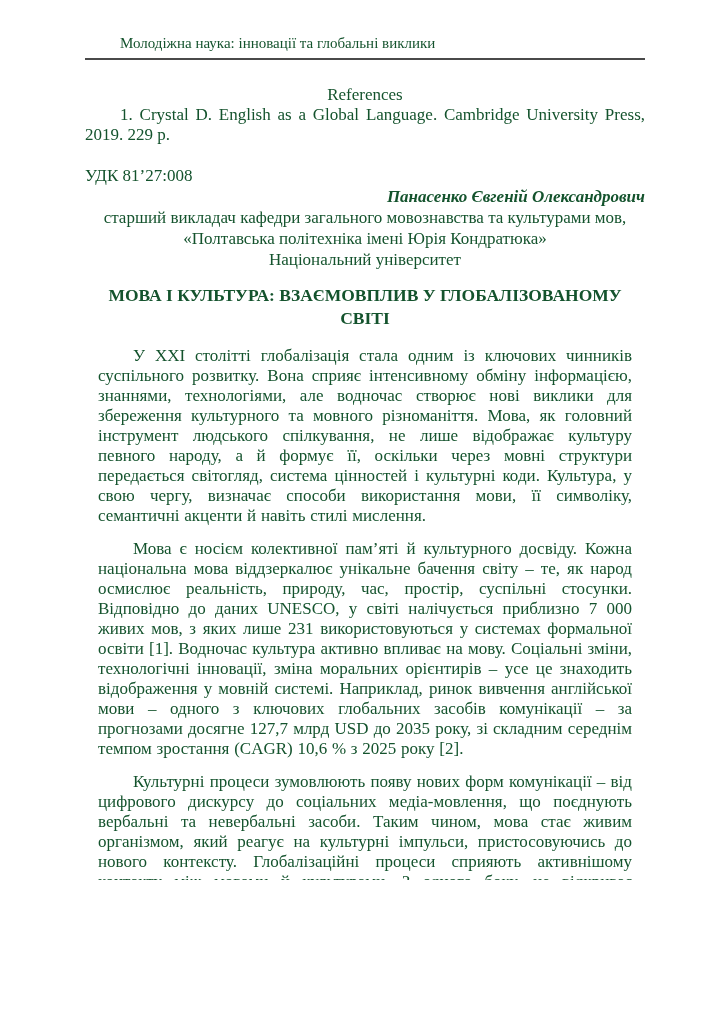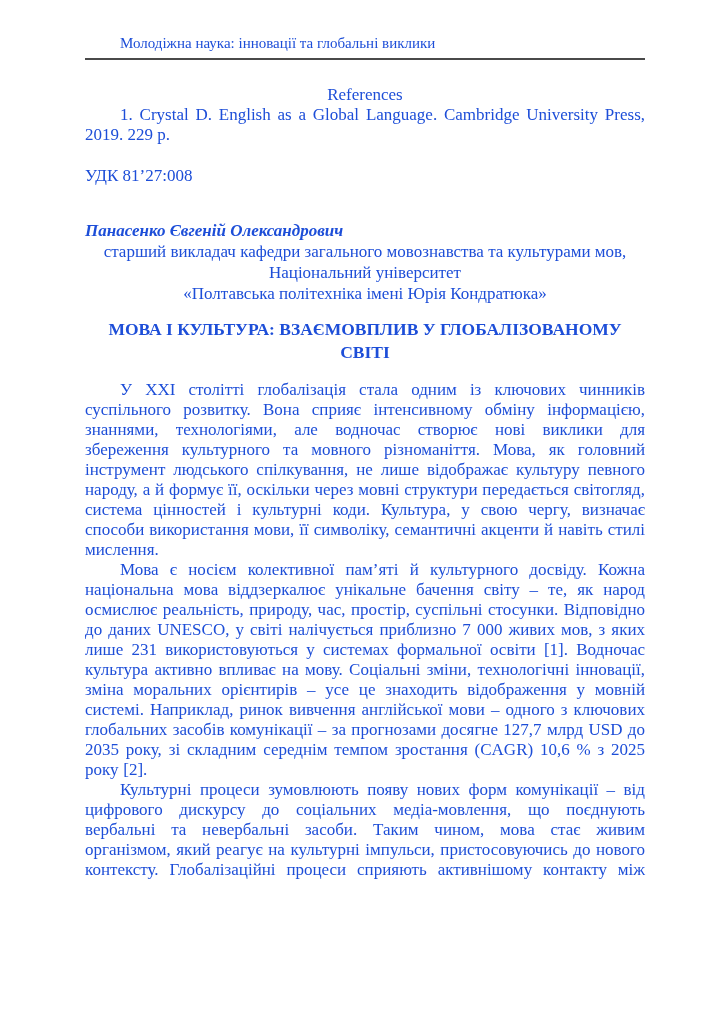--- a/index.html
+++ b/index.html
@@ -7,21 +7,21 @@
     padding: 0;
     background: #ffffff;
   }
   .page {
     position: relative;
     width: 724px;
     height: 880px;
     background: #ffffff;
     box-sizing: border-box;
     font-family: "Liberation Serif", "DejaVu Serif", serif;
-    color: #1d4ed8;
+    color: #14532d;
     overflow: hidden;
   }
   .content {
     box-sizing: border-box;
     padding: 0 79px 0 85px;
   }
   .running-title {
     margin-top: 33px;
     padding-left: 35px;
     font-size: 15px;
@@ -47,41 +47,40 @@
     text-align: justify;
     text-indent: 35px;
   }
   .udc {
     margin-top: 21px;
     font-size: 17px;
     line-height: 20px;
     text-align: left;
   }
   .author-name {
-    text-align: left;
+    text-align: right;
     font-weight: bold;
     font-style: italic;
     font-size: 17px;
     line-height: 21px;
-    margin-top: 34px;
   }
   .affiliation-line {
     text-align: center;
     font-size: 17px;
     line-height: 21px;
   }
   .article-title {
     margin: 14px 0 0 0;
     text-align: center;
     font-weight: bold;
     font-size: 17.5px;
     line-height: 23px;
   }
   .body-para {
-    margin: 0;
+    margin: 13px;
     font-size: 17px;
     line-height: 20px;
     text-align: justify;
     text-indent: 35px;
     word-spacing: 0.5px;
   }
   .body-para.first {
     margin-top: 16px;
   }
   .page-number {
@@ -106,22 +105,22 @@
     <section>
       <div class="references-heading">References</div>
       <p class="ref-entry">1. Crystal D. English as a Global Language. Cambridge University Press, 2019. 229 p.</p>
     </section>
 
     <section>
       <div class="udc">УДК 81’27:008</div>
       <div class="author-name">Панасенко Євгеній Олександрович</div>
       <div class="affiliation-block">
         <div class="affiliation-line">старший викладач кафедри загального мовознавства та культурами мов,</div>
+        <div class="affiliation-line">«Полтавська політехніка імені Юрія Кондратюка»</div>
         <div class="affiliation-line">Національний університет</div>
-        <div class="affiliation-line">«Полтавська політехніка імені Юрія Кондратюка»</div>
       </div>
       <h1 class="article-title">МОВА І КУЛЬТУРА: ВЗАЄМОВПЛИВ У ГЛОБАЛІЗОВАНОМУ СВІТІ</h1>
     </section>
 
     <section>
       <p class="body-para first">У XXI столітті глобалізація стала одним із ключових чинників суспільного розвитку. Вона сприяє інтенсивному обміну інформацією, знаннями, технологіями, але водночас створює нові виклики для збереження культурного та мовного різноманіття. Мова, як головний інструмент людського спілкування, не лише відображає культуру певного народу, а й формує її, оскільки через мовні структури передається світогляд, система цінностей і культурні коди. Культура, у свою чергу, визначає способи використання мови, її символіку, семантичні акценти й навіть стилі мислення.</p>
       <p class="body-para">Мова є носієм колективної пам’яті й культурного досвіду. Кожна національна мова віддзеркалює унікальне бачення світу – те, як народ осмислює реальність, природу, час, простір, суспільні стосунки. Відповідно до даних UNESCO, у світі налічується приблизно 7 000 живих мов, з яких лише 231 використовуються у системах формальної освіти [1]. Водночас культура активно впливає на мову. Соціальні зміни, технологічні інновації, зміна моральних орієнтирів – усе це знаходить відображення у мовній системі. Наприклад, ринок вивчення англійської мови – одного з ключових глобальних засобів комунікації – за прогнозами досягне 127,7 млрд USD до 2035 року, зі складним середнім темпом зростання (CAGR) 10,6 % з 2025 року [2].</p>
       <p class="body-para">Культурні процеси зумовлюють появу нових форм комунікації – від цифрового дискурсу до соціальних медіа-мовлення, що поєднують вербальні та невербальні засоби. Таким чином, мова стає живим організмом, який реагує на культурні імпульси, пристосовуючись до нового контексту. Глобалізаційні процеси сприяють активнішому контакту між мовами й культурами. З одного боку, це відкриває безпрецедентні можливості для діалогу та взаємозбагачення, а з іншого – породжує ризики уніфікації й втрати локальної самобутності. За даними аналітики, мова Англійська у 2025 році мала приблизно 1,53 млрд носіїв (як рідної або другої мови), а</p>
     </section>
 

